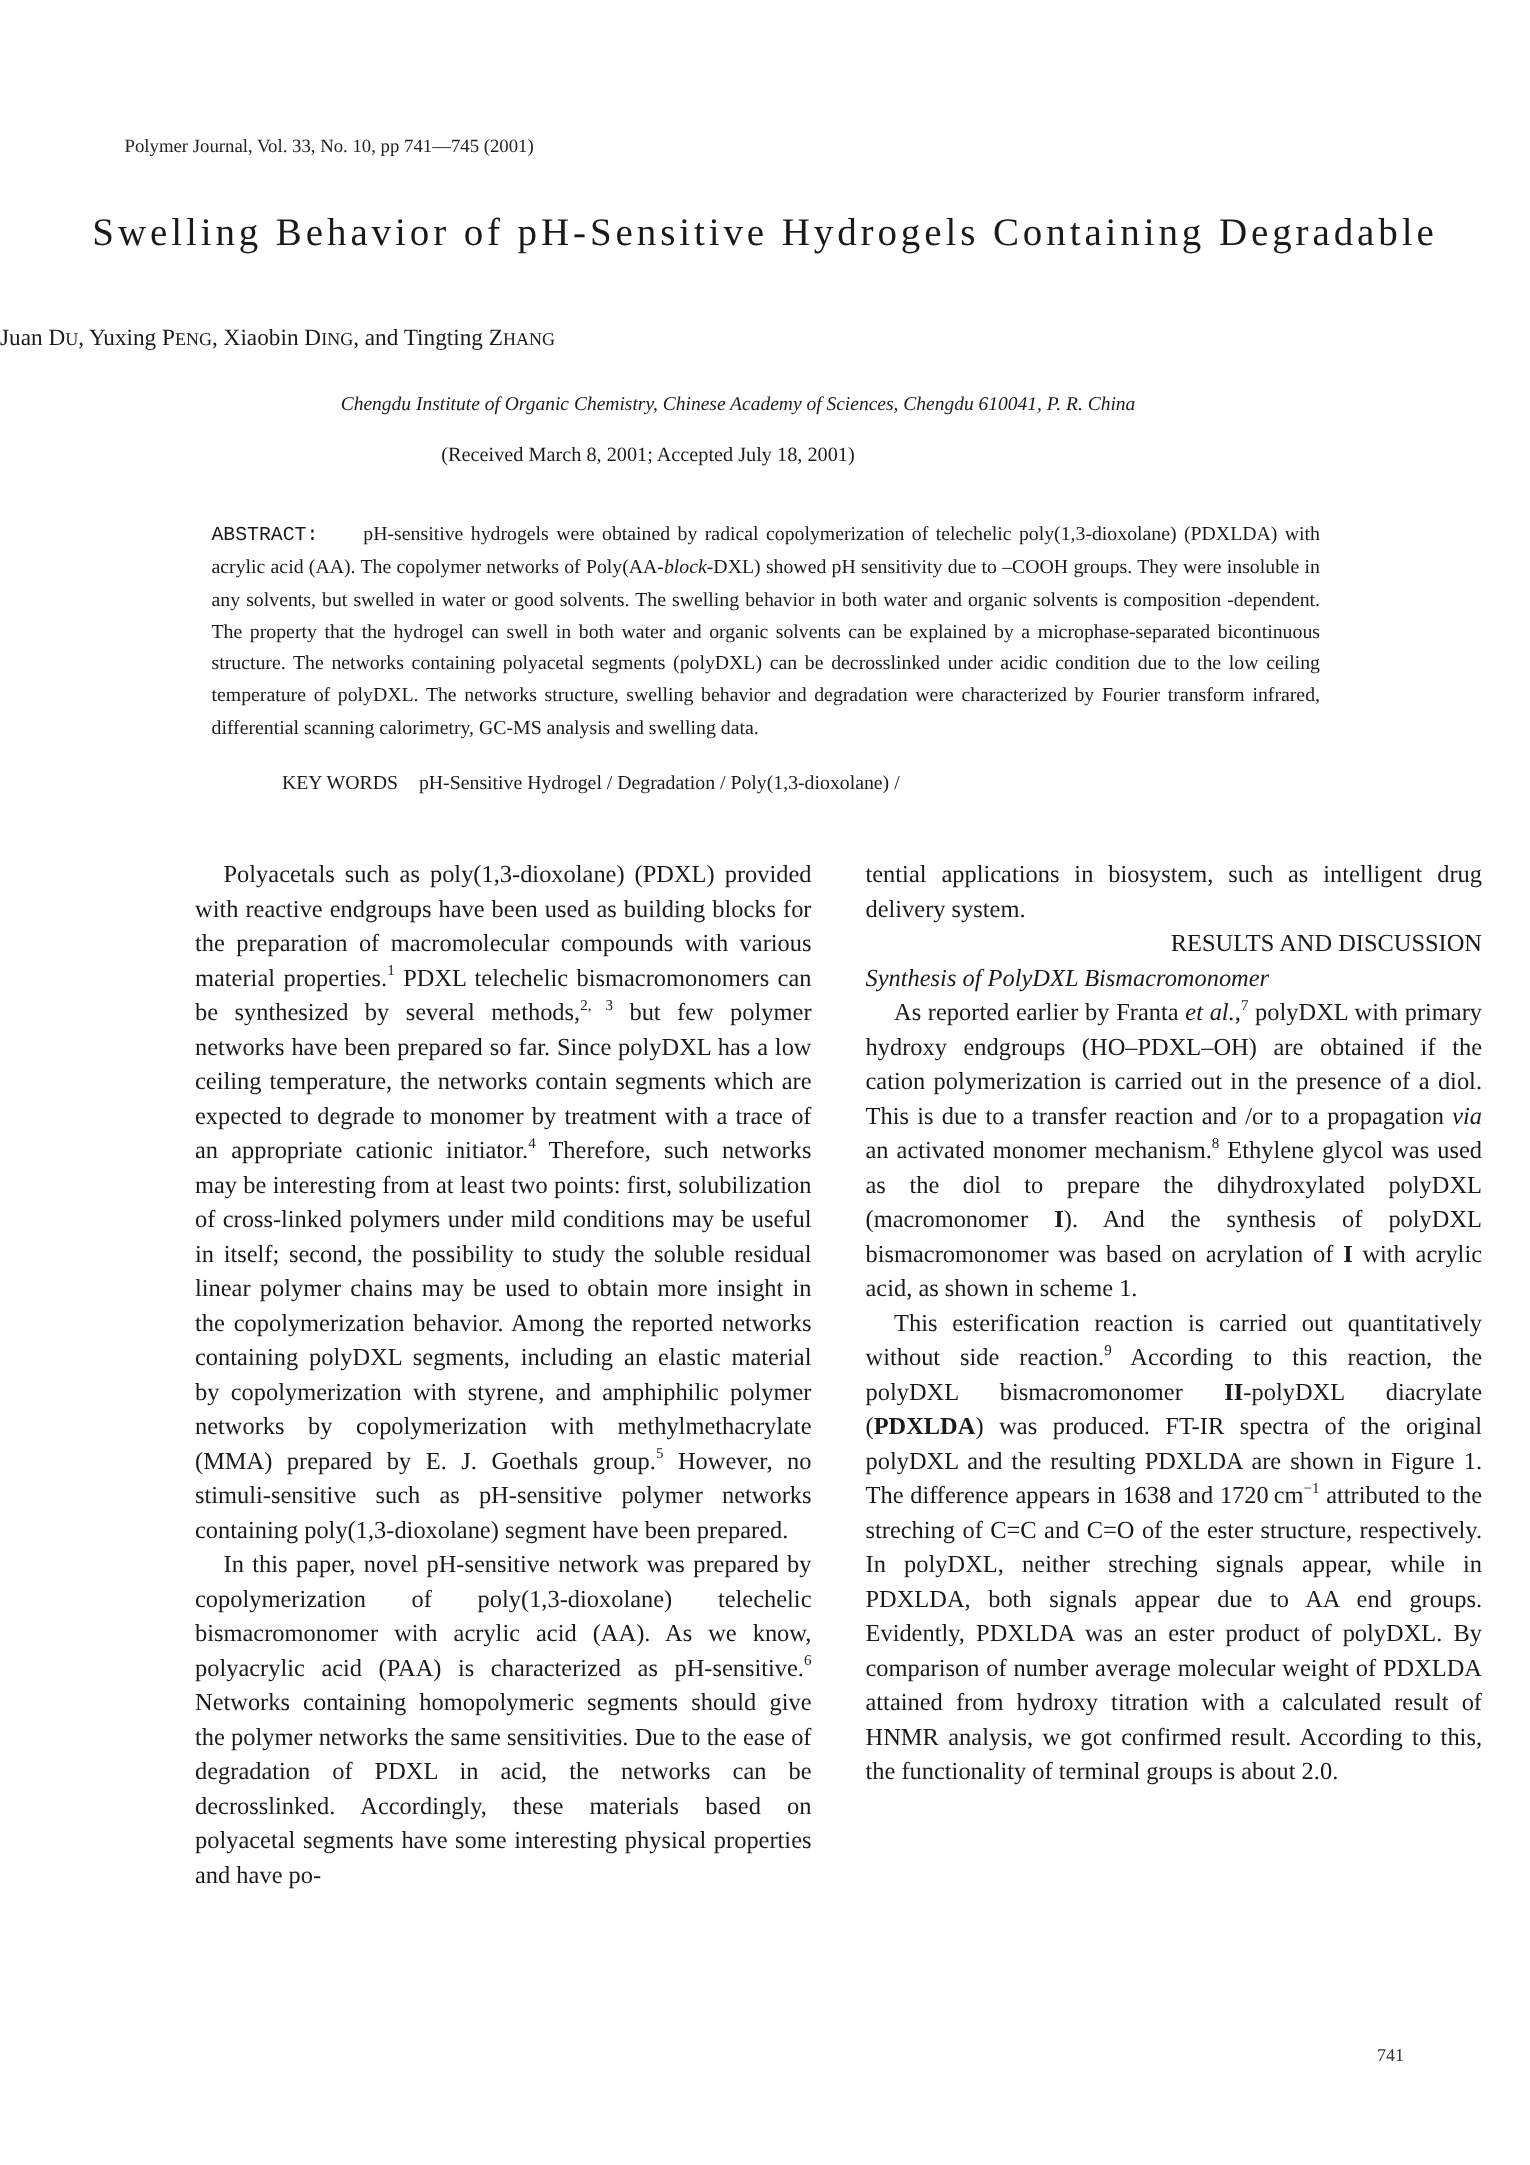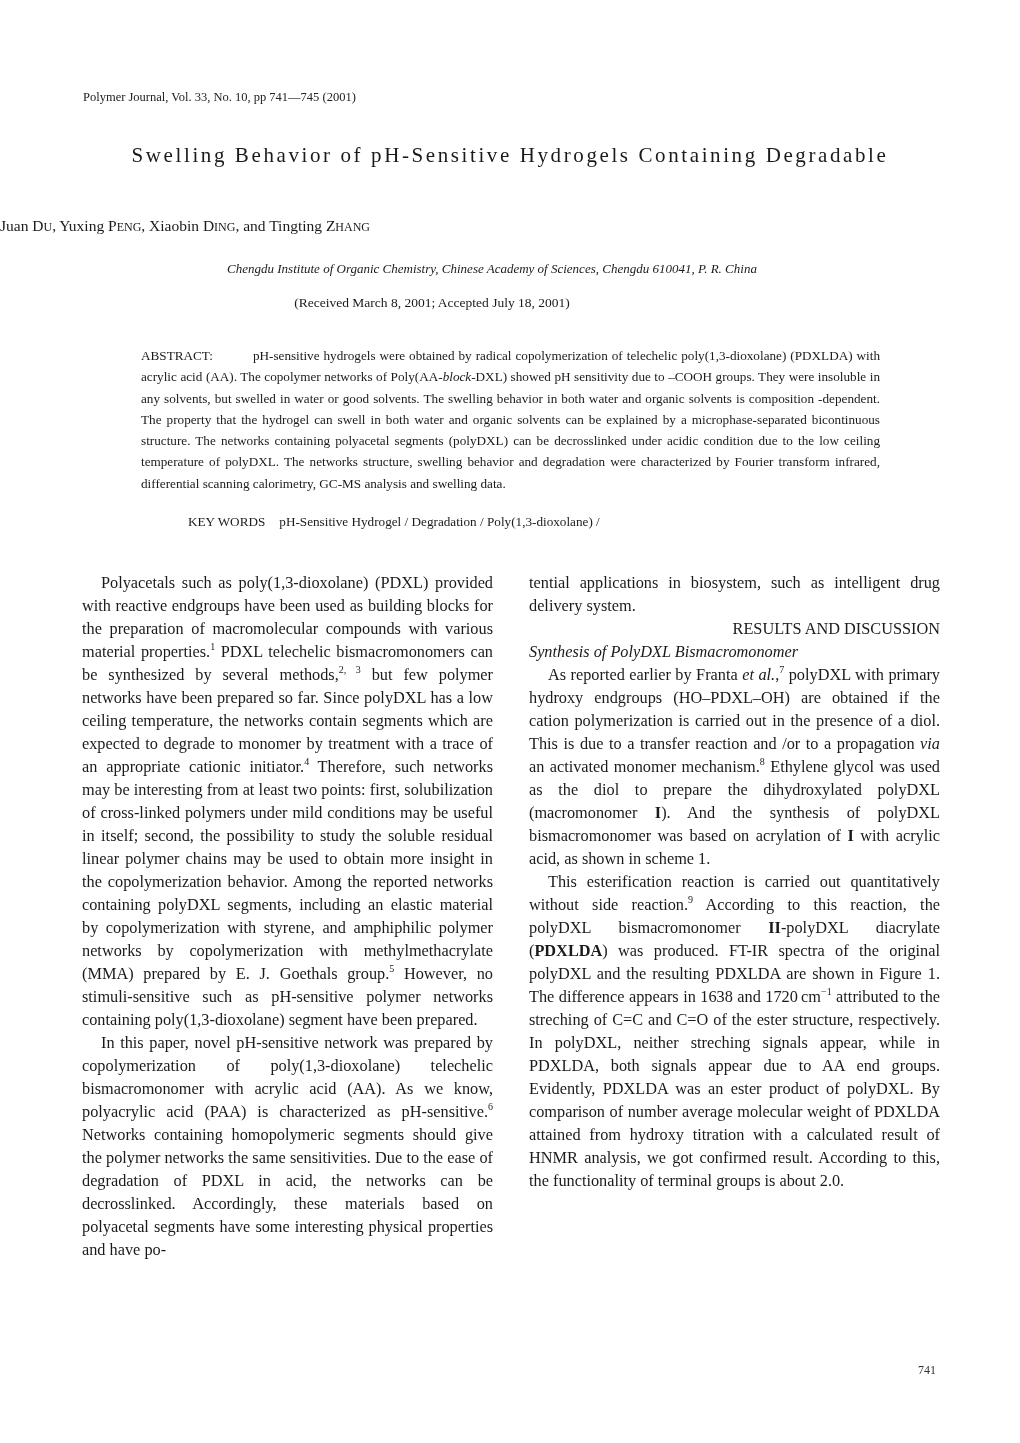--- a/index.html
+++ b/index.html
@@ -6,48 +6,48 @@
   body {
     width: 1020px; height: 1443px; position: relative; overflow: hidden;
     font-family: "Liberation Serif", "DejaVu Serif", serif; color: #1a1a1a;
   }
   .journal-ref {
     position: absolute; left: 83px; top: 90px;
     font-size: 12.5px; color: #222;
   }
   .title {
     position: absolute; left: 0; width: 1020px; top: 141px;
-    text-align: center; font-size: 21px; letter-spacing: 2.6px; line-height: 28px;
+    text-align: center; font-size: 26px; letter-spacing: 2.6px; line-height: 28px;
     color: #1a1a1a;
   }
   .authors {
     position: absolute; left: 0; width: 1020px; top: 217px;
     text-align: left; font-size: 15.5px;
   }
   .authors .sc { font-size: 12px; }
   .affil {
     position: absolute; left: 0; width: 984px; top: 261px;
     text-align: center; font-size: 13px; font-style: italic;
   }
   .received {
     position: absolute; left: 0; width: 864px; top: 295px;
     text-align: center; font-size: 13.5px;
   }
   .abstract {
     position: absolute; left: 141px; width: 739px; top: 345px;
     font-size: 13.2px; line-height: 21.3px; text-align: justify;
   }
-  .abstract .label { margin-right: 40px; }
+  .abstract .label { margin-right: 30px; font-family: Liberation Mono, monospace; }
   .keywords {
     position: absolute; left: 188px; top: 514px; font-size: 13.2px;
   }
   .keywords .label { margin-right: 14px; }
   .col {
     position: absolute; top: 571px; width: 411px;
-    font-size: 16.3px; line-height: 23px; text-align: justify;
+    font-size: 16.3px; line-height: 23px; text-align: justify; margin-left: 48px;
   }
   .col.left { left: 82px; }
   .col.right { left: 529px; }
   .col p { margin: 0; text-indent: 19px; }
   .col p.noindent { text-indent: 0; }
   sup { font-size: 10px; line-height: 0; vertical-align: 7px; }
   .section-head {
     text-align: right; margin: 23px 0 23px 0; text-indent: 0; font-size: 16.3px;
   }
   .subsection { font-style: italic; margin-top: 0; }

